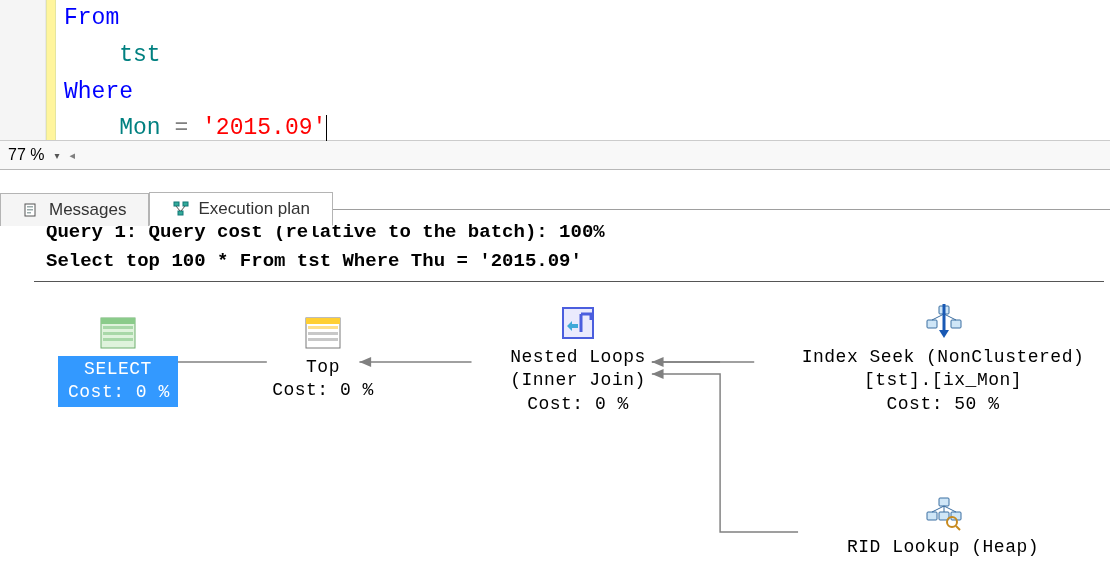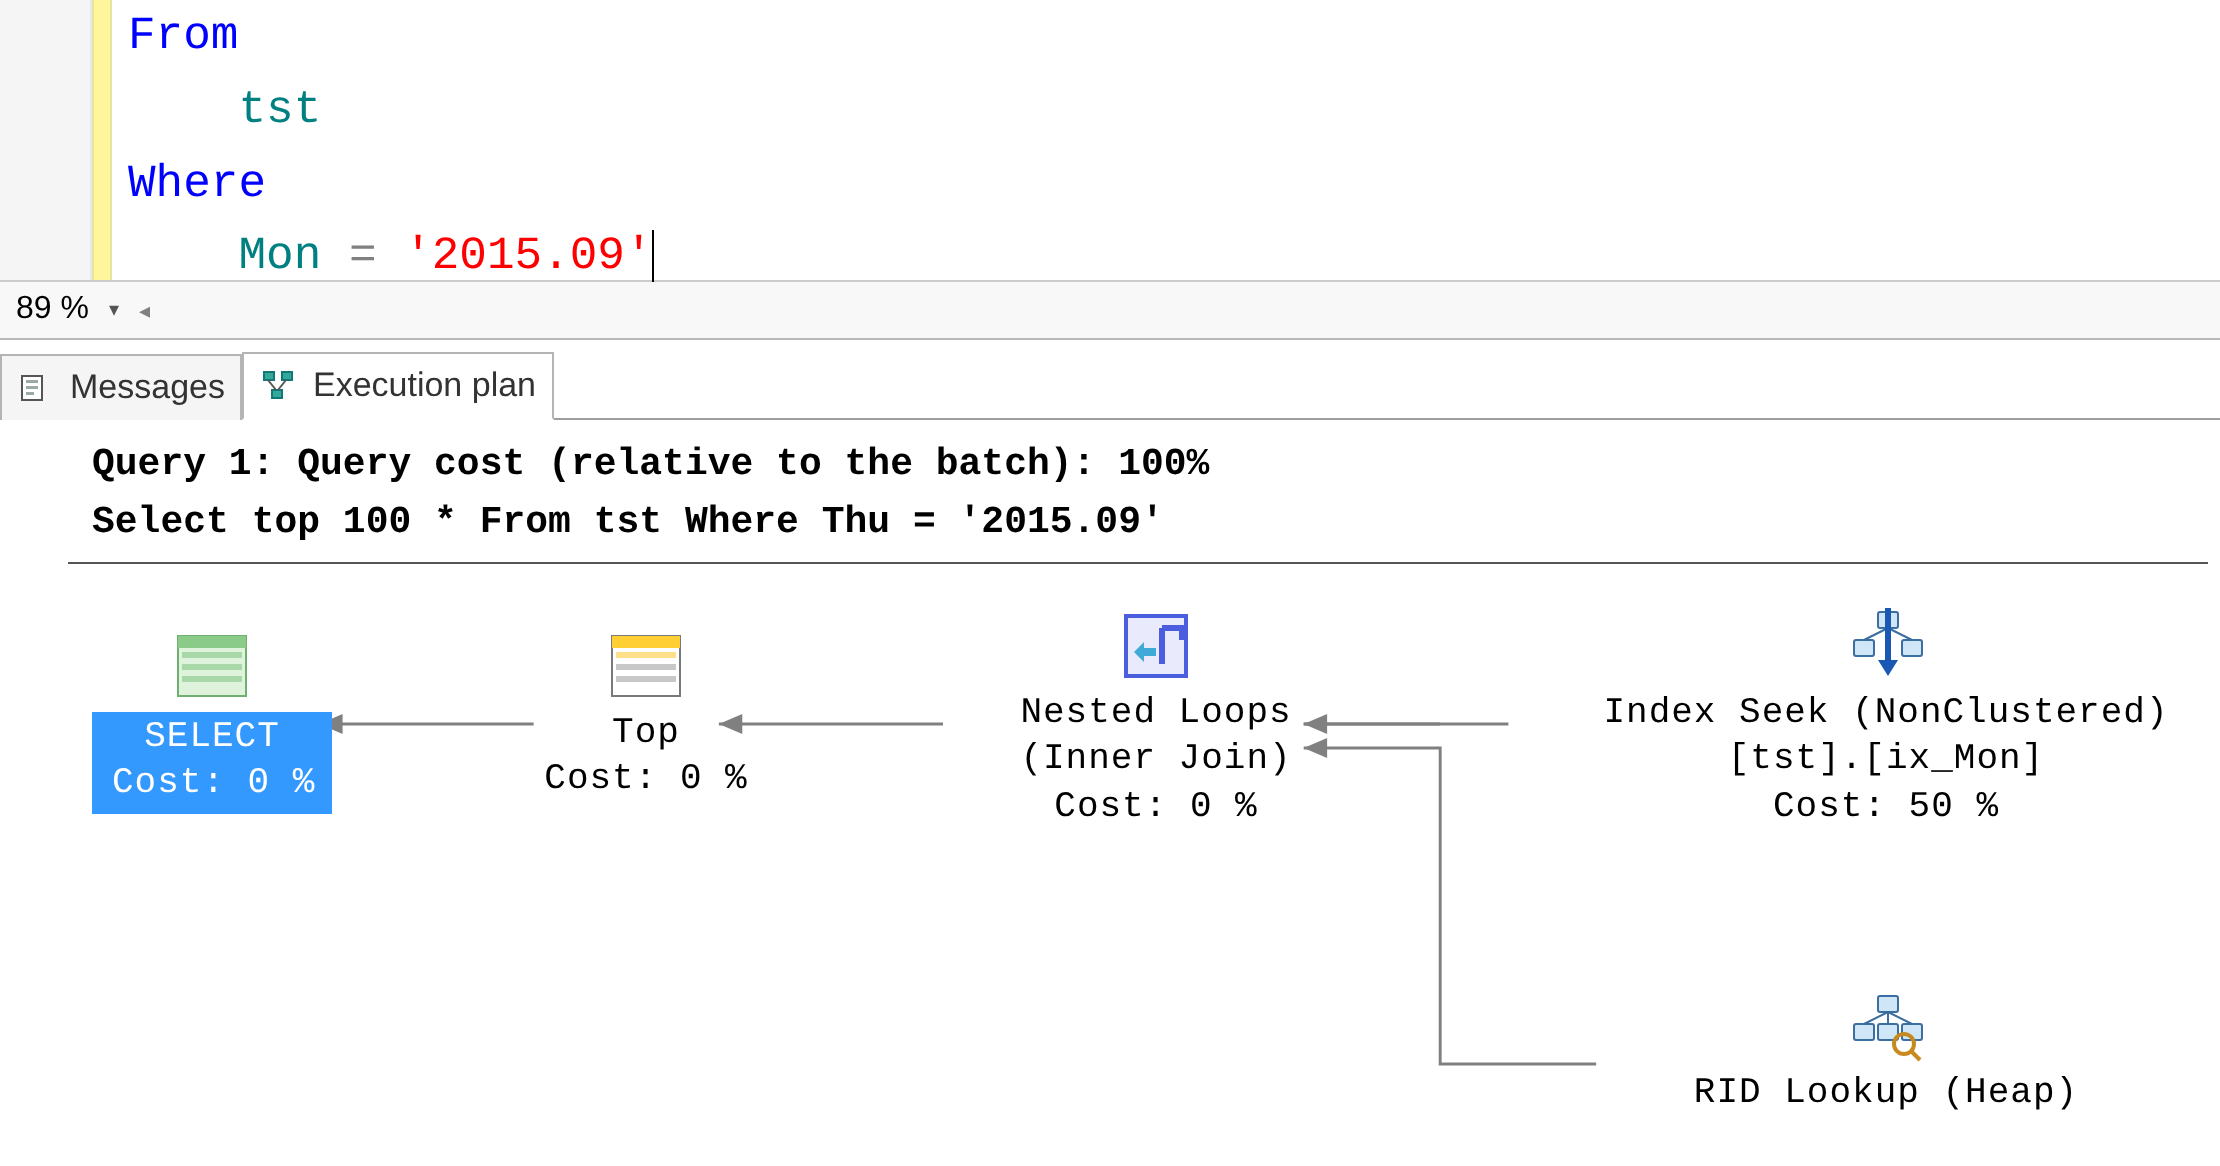--- a/index.html
+++ b/index.html
@@ -67,30 +67,30 @@
     display: flex;
     align-items: flex-end;
     height: 40px;
     background: #fff;
     border-bottom: 1px solid #9e9e9e;
   }
   .tab {
     display: flex;
     align-items: center;
     gap: 8px;
-    padding: 6px 8px;
+    padding: 6px 22px;
     border: 1px solid #b4b4b4;
     border-bottom: none;
     font-family: 'Segoe UI', Tahoma, sans-serif;
     font-size: 17px;
     color: #333;
     cursor: pointer;
     background: #f5f5f5;
     position: relative;
-    top: 1px;
+    top: 17px;
   }
   .tab.active {
     background: #fff;
     border-bottom: 1px solid #fff;
     margin-top: 12px;
   }
   .tab-icon svg { width: 18px; height: 18px; display: block; }
 
   .plan-body {
     font-family: Consolas, 'Courier New', monospace;
@@ -151,21 +151,21 @@
 <div class="sql-pane">
   <div class="gutter"></div>
   <div class="stripe"></div>
   <div class="code"><span class="kw">From</span>
     <span class="ident">tst</span>
 <span class="kw">Where</span>
     <span class="ident">Mon</span><span class="op"> = </span><span class="str">'2015.09'</span><span class="cursor"></span></div>
 </div>
 
 <div class="zoom-bar">
-  <span>89 %</span>
+  <span>77 %</span>
   <span class="chev">▾</span>
   <span class="tri">◂</span>
 </div>
 
 <div class="tabs">
   <div class="tab">
     <span class="tab-icon">
       <svg viewBox="0 0 18 18">
           <rect x="2" y="3" width="10" height="12" fill="#fff" stroke="#555"></rect>
           <rect x="4" y="5" width="6" height="1.5" fill="#9aa"></rect>
@@ -205,21 +205,21 @@
       <polygon class="arrowhead" points="340,80 352,75 352,85"></polygon>
 
       <polyline points="640,80 710,80 710,80"></polyline>
       <line x1="640" y1="80" x2="745" y2="80"></line>
       <polygon class="arrowhead" points="640,80 652,75 652,85"></polygon>
 
       <polyline points="640,92 710,92 710,250 790,250"></polyline>
       <polygon class="arrowhead" points="640,92 652,87 652,97"></polygon>
     </svg>
 
-    <div class="node" style="left:18px; top:30px; width:120px;">
+    <div class="node" style="left:30px; top:30px; width:120px;">
       <div class="node-icon">
         <svg viewBox="0 0 42 42">
             <rect x="4" y="6" width="34" height="30" fill="#dff3dc" stroke="#6faf6f"></rect>
             <rect x="4" y="6" width="34" height="6" fill="#8acb8a"></rect>
             <rect x="6" y="14" width="30" height="3" fill="#a8d8a8"></rect>
             <rect x="6" y="20" width="30" height="3" fill="#a8d8a8"></rect>
             <rect x="6" y="26" width="30" height="3" fill="#a8d8a8"></rect>
           </svg>
       </div>
       <div class="sel-box">

